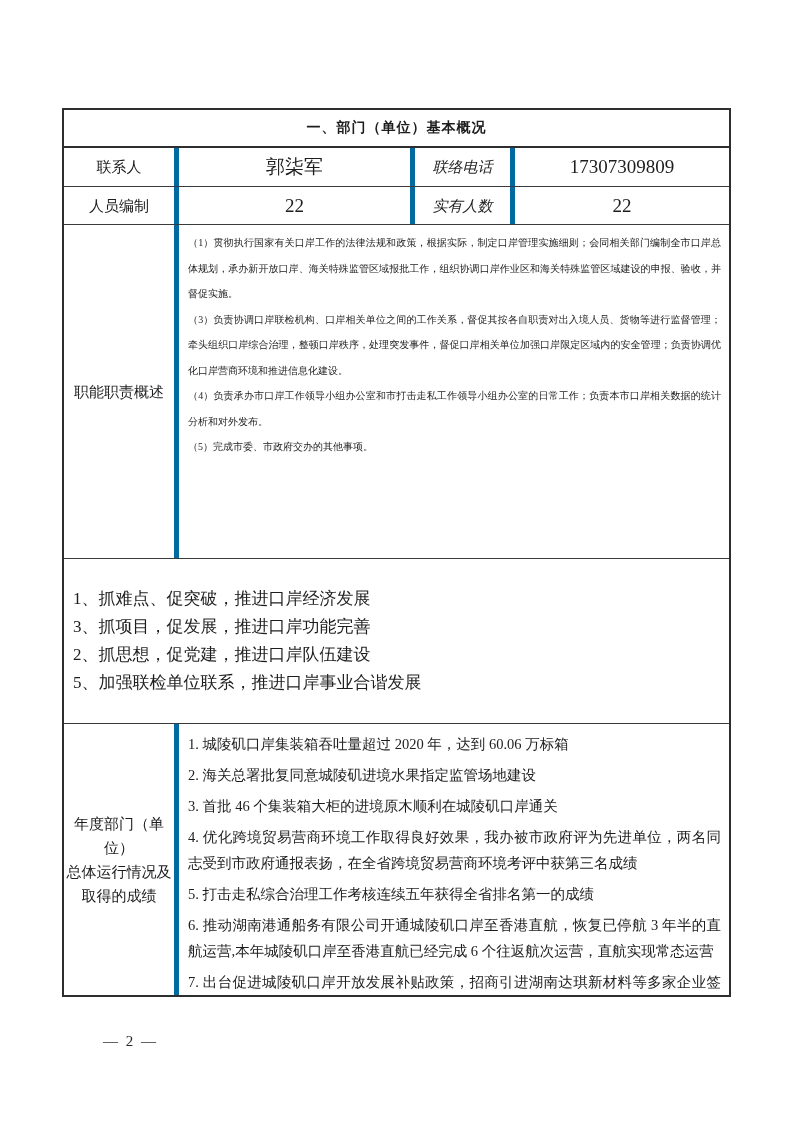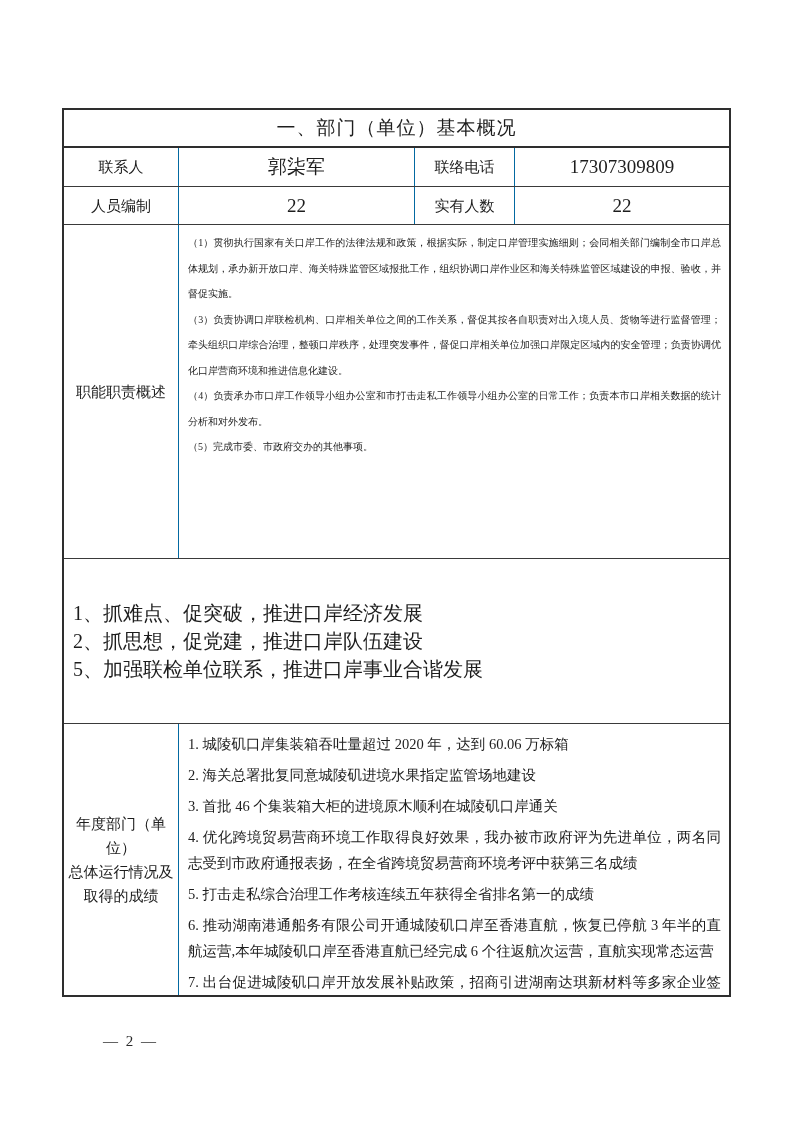--- a/index.html
+++ b/index.html
@@ -29,26 +29,26 @@
     overflow: hidden;
   }
   .row:last-child { border-bottom: none; }
   .title-row {
     height: 38px;
     align-items: center;
     justify-content: center;
     border-bottom: 2px solid #2e2e2e;
   }
   .table-title {
-    font-size: 19px;
-    font-weight: 400;
+    font-size: 14px;
+    font-weight: 700;
     letter-spacing: 1px;
   }
   .cell {
-    border-right: 1px solid #0369a1;
+    border-right: 5px solid #0369a1;
     overflow: hidden;
   }
   .cell:last-child { border-right: none; }
   .label-cell {
     display: flex;
     align-items: center;
     justify-content: center;
     text-align: center;
     font-size: 15px;
     white-space: pre-line;
@@ -58,38 +58,38 @@
     display: flex;
     align-items: center;
     justify-content: center;
     text-align: center;
     font-size: 19px;
   }
   .info-row { height: 39px; }
   .info-row.second { height: 38px; }
   .col-label1 { width: 115px; }
   .col-value1 { width: 236px; }
-  .col-label2 { width: 100px; }
+  .col-label2 { width: 100px; font-style: italic; }
   .col-value2 { flex: 1; }
   .section-label { width: 115px; }
   .section-content { flex: 1; }
   .duties-row { height: 334px; }
   .duties-content {
     padding: 5px 8px 0 9px;
     font-size: 10px;
     line-height: 25.5px;
     text-align: justify;
   }
   .annual-row { height: 165px; }
   .annual-content {
     display: flex;
     flex-direction: column;
     justify-content: center;
     padding: 0 8px 0 9px;
-    font-size: 20px;
+    font-size: 17px;
     line-height: 28px;
   }
   .achievements-row { height: 271px; }
   .achievements-content {
     padding: 7px 8px 0 9px;
     font-size: 14.5px;
     line-height: 26px;
     text-align: justify;
   }
   .achievement-item { margin-bottom: 5px; }
@@ -133,20 +133,21 @@
         <p>（1）贯彻执行国家有关口岸工作的法律法规和政策，根据实际，制定口岸管理实施细则；会同相关部门编制全市口岸总体规划，承办新开放口岸、海关特殊监管区域报批工作，组织协调口岸作业区和海关特殊监管区域建设的申报、验收，并督促实施。</p>
         <p>（3）负责协调口岸联检机构、口岸相关单位之间的工作关系，督促其按各自职责对出入境人员、货物等进行监督管理；牵头组织口岸综合治理，整顿口岸秩序，处理突发事件，督促口岸相关单位加强口岸限定区域内的安全管理；负责协调优化口岸营商环境和推进信息化建设。</p>
         <p>（4）负责承办市口岸工作领导小组办公室和市打击走私工作领导小组办公室的日常工作；负责本市口岸相关数据的统计分析和对外发布。</p>
         <p>（5）完成市委、市政府交办的其他事项。</p>
       </div>
     </div>
 
     <div class="row annual-row">
       <div class="cell section-content annual-content">
         <div>1、抓难点、促突破，推进口岸经济发展</div>
+        <div>3、抓项目，促发展，推进口岸功能完善</div>
         <div>2、抓思想，促党建，推进口岸队伍建设</div>
         <div>5、加强联检单位联系，推进口岸事业合谐发展</div>
       </div>
     </div>
 
     <div class="row achievements-row">
       <div class="cell label-cell section-label">年度部门（单位）
 总体运行情况及
 取得的成绩</div>
       <div class="cell section-content achievements-content">

